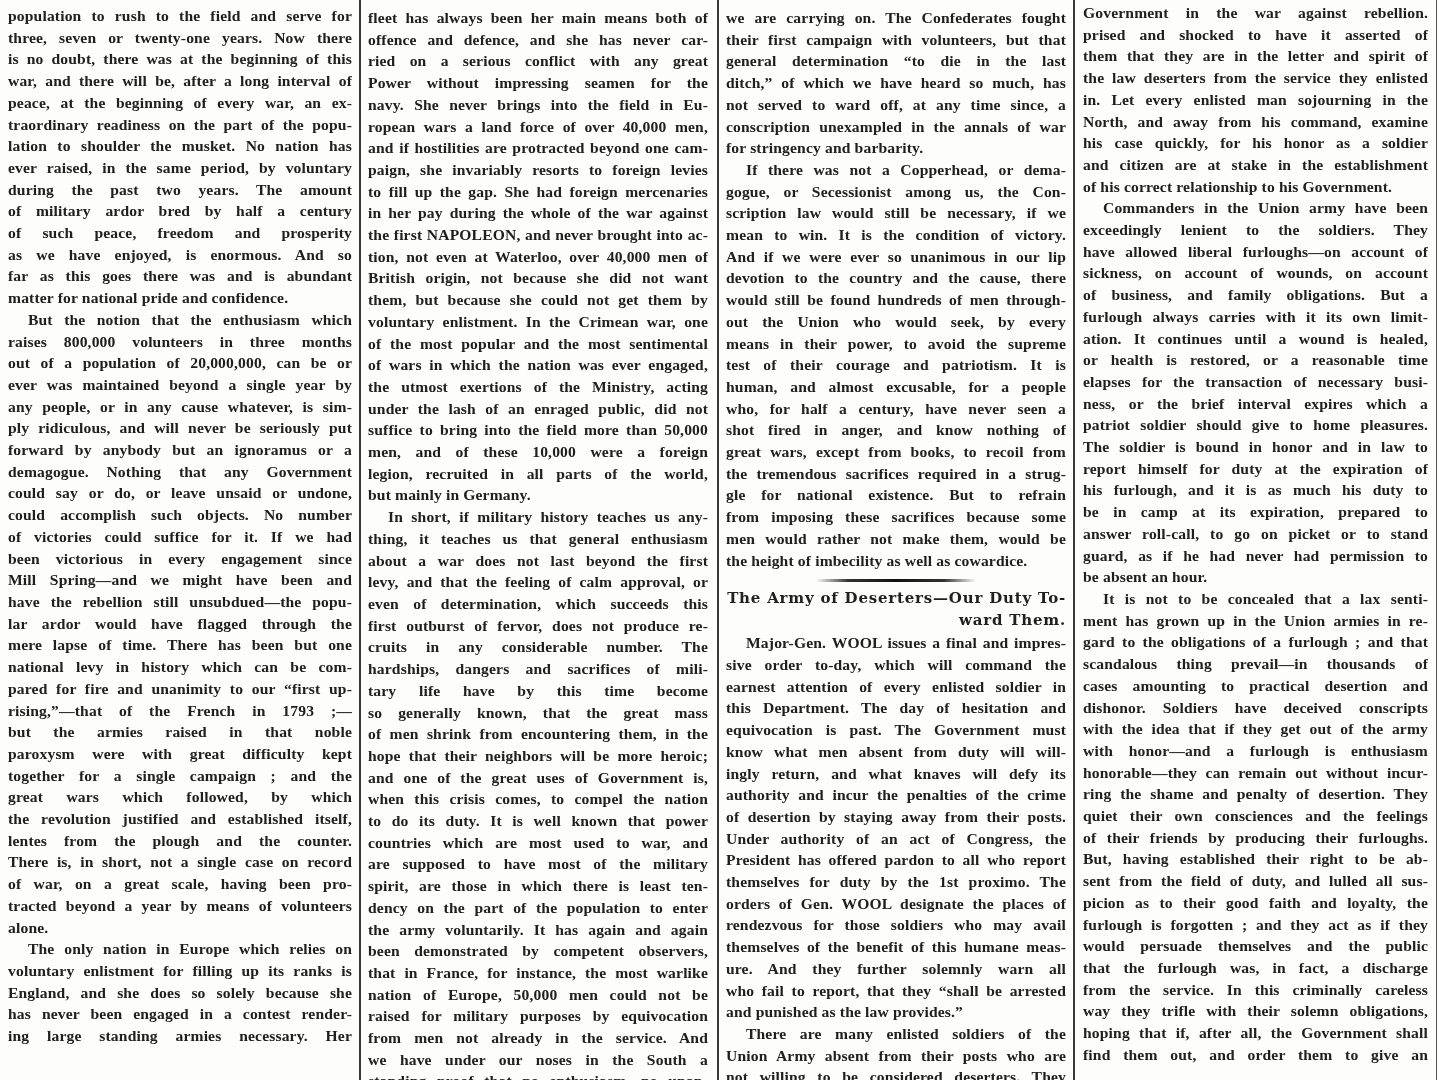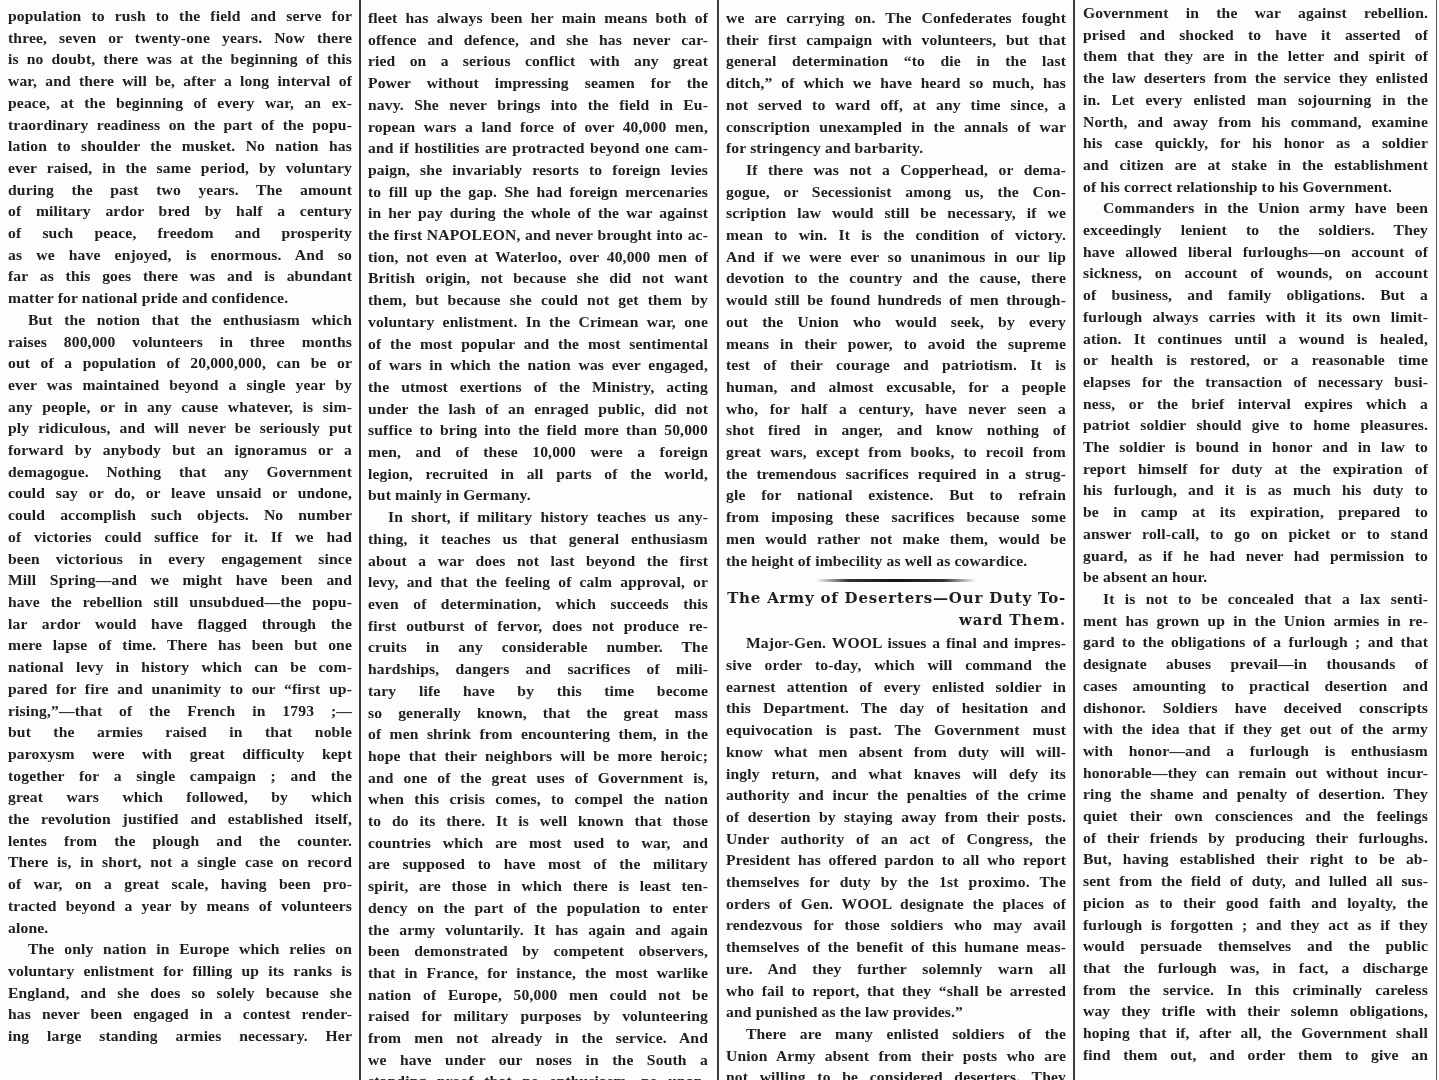--- a/index.html
+++ b/index.html
@@ -145,30 +145,30 @@
         <span class="line">even of determination, which succeeds this</span>
         <span class="line">first outburst of fervor, does not produce re-</span>
         <span class="line">cruits in any considerable number. The</span>
         <span class="line">hardships, dangers and sacrifices of mili-</span>
         <span class="line">tary life have by this time become</span>
         <span class="line">so generally known, that the great mass</span>
         <span class="line">of men shrink from encountering them, in the</span>
         <span class="line">hope that their neighbors will be more heroic;</span>
         <span class="line">and one of the great uses of Government is,</span>
         <span class="line">when this crisis comes, to compel the nation</span>
-        <span class="line">to do its there. It is well known that those</span>
+        <span class="line">to do its duty. It is well known that power</span>
         <span class="line">countries which are most used to war, and</span>
         <span class="line">are supposed to have most of the military</span>
         <span class="line">spirit, are those in which there is least ten-</span>
         <span class="line">dency on the part of the population to enter</span>
         <span class="line">the army voluntarily. It has again and again</span>
         <span class="line">been demonstrated by competent observers,</span>
         <span class="line">that in France, for instance, the most warlike</span>
         <span class="line">nation of Europe, 50,000 men could not be</span>
-        <span class="line">raised for military purposes by volunteering</span>
+        <span class="line">raised for military purposes by equivocation</span>
         <span class="line">from men not already in the service. And</span>
         <span class="line">we have under our noses in the South a</span>
         <span class="line">standing proof that no enthusiasm, no unan-</span>
       </p>
     </div>
   <div class="col c3">
     <div>
         <p>
           <span class="line">we are carrying on. The Confederates fought</span>
           <span class="line">their first campaign with volunteers, but that</span>
@@ -262,21 +262,21 @@
         <span class="line">his furlough, and it is as much his duty to</span>
         <span class="line">be in camp at its expiration, prepared to</span>
         <span class="line">answer roll-call, to go on picket or to stand</span>
         <span class="line">guard, as if he had never had permission to</span>
         <span class="line last">be absent an hour.</span>
       </p>
       <p class="indent" style="text-indent: 0px;">
         <span class="line" style="padding-left: 20px;">It is not to be concealed that a lax senti-</span>
         <span class="line">ment has grown up in the Union armies in re-</span>
         <span class="line">gard to the obligations of a furlough ; and that</span>
-        <span class="line">designate abuses prevail—in thousands of</span>
+        <span class="line">scandalous thing prevail—in thousands of</span>
         <span class="line">cases amounting to practical desertion and</span>
         <span class="line">dishonor. Soldiers have deceived conscripts</span>
         <span class="line">with the idea that if they get out of the army</span>
         <span class="line">with honor—and a furlough is enthusiasm</span>
         <span class="line">honorable—they can remain out without incur-</span>
         <span class="line">ring the shame and penalty of desertion. They</span>
         <span class="line">quiet their own consciences and the feelings</span>
         <span class="line">of their friends by producing their furloughs.</span>
         <span class="line">But, having established their right to be ab-</span>
         <span class="line">sent from the field of duty, and lulled all sus-</span>

